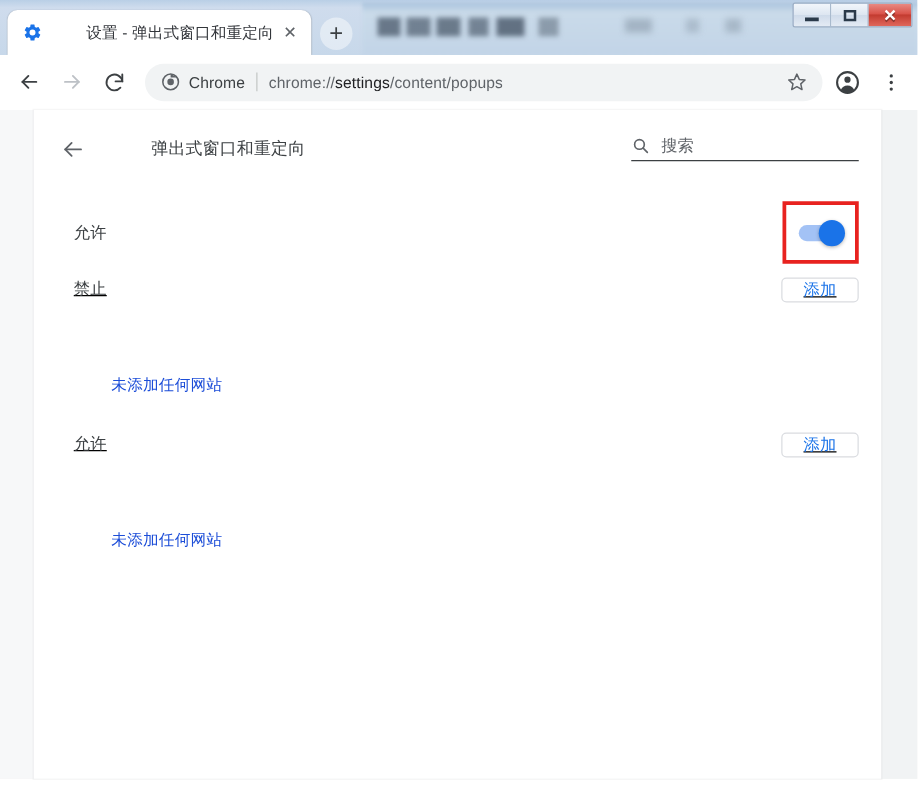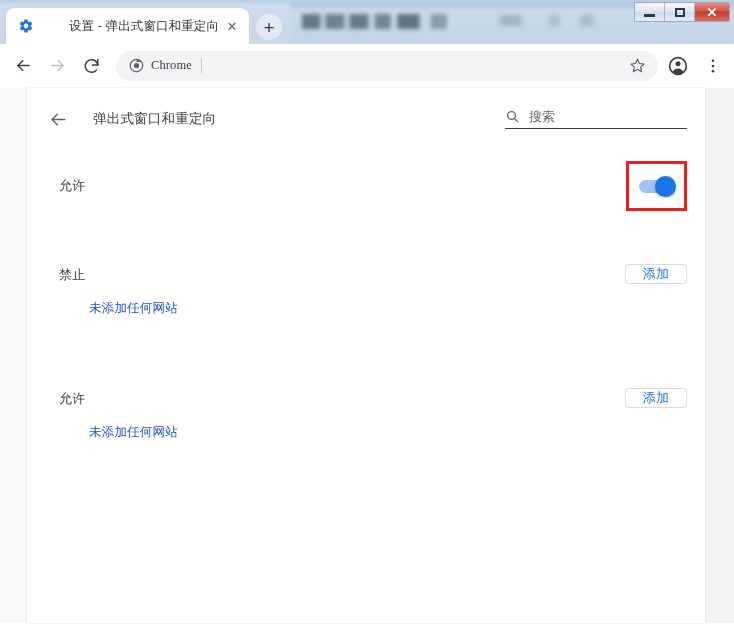--- a/index.html
+++ b/index.html
@@ -160,21 +160,20 @@
 
   .omnibox {
     flex: 1;
     height: 30px;
     background: #f1f3f4;
     border-radius: 15px;
     display: flex;
     align-items: center;
     padding: 0 12px 0 13px;
     min-width: 0;
-    font-family: Liberation Serif, serif;
   }
   .omni-secure-icon { flex: 0 0 15px; height: 15px; margin-right: 7px; color: #5f6368; }
   .omni-scheme {
     font-size: 12.5px; color: #3c4043; white-space: nowrap; letter-spacing: .1px;
   }
   .omni-sep {
     width: 1px; height: 15px; background: #c4c7c5; margin: 0 9px; flex: 0 0 1px;
   }
   .omni-url {
     font-size: 12.5px; color: #5f6368; white-space: nowrap;
@@ -235,20 +234,21 @@
   }
   .gutter-left  { width: 27px; background: #f7f8f9; flex: 0 0 27px; }
   .gutter-right { flex: 1; background: #f1f3f4; }
 
   
   .page-heading {
     display: flex;
     align-items: center;
     height: 62px;
     padding: 0 18px 0 0;
+    gap: 28px;
   }
   .back-arrow {
     width: 38px; flex: 0 0 38px;
     display: flex; align-items: center; justify-content: center;
     color: #5f6368; cursor: pointer;
     margin-left: 12px;
   }
   .page-title {
     font-size: 13.5px;
     color: #3c4043;
@@ -305,23 +305,24 @@
     width: 21px; height: 21px;
     border-radius: 50%;
     background: #1a73e8;
     box-shadow: 0 1px 3px rgba(0,0,0,.28);
   }
 
   
   .perm-section { padding: 0; }
   .perm-head {
     display: flex;
-    align-items: flex-end;
+    align-items: flex-start;
     height: 62px;
     padding: 0 18px 0 32px;
+    text-decoration: underline;
   }
   .perm-head-label { font-size: 13px; color: #3c4043; letter-spacing: .2px; }
   .add-button {
     margin-left: auto;
     min-width: 62px;
     height: 20px;
     padding: 0 15px;
     border: 1px solid #dadce0;
     border-radius: 4px;
     background: #ffffff;
@@ -401,20 +402,21 @@
     <div class="omnibox">
       <span class="omni-secure-icon">
         <svg viewBox="0 0 24 24" width="15" height="15" fill="currentColor">
           <circle cx="12" cy="12" r="10" fill="none" stroke="currentColor" stroke-width="2"></circle>
           <circle cx="12" cy="12" r="4.2"></circle>
           <path d="M12 2 L21 6.5 L12 6.5 Z"></path>
         </svg>
       </span>
       <span class="omni-scheme">Chrome</span>
       <span class="omni-sep"></span>
+      <span class="omni-url"><span>chrome://</span><span class="strong">settings</span><span>/content/popups</span></span>
       <span class="omni-star">
         <svg viewBox="0 0 24 24" width="17" height="17" fill="none" stroke="currentColor" stroke-width="1.7" stroke-linejoin="round">
           <polygon points="12,3.2 14.7,9.2 21.2,9.9 16.4,14.3 17.8,20.7 12,17.4 6.2,20.7 7.6,14.3 2.8,9.9 9.3,9.2"></polygon>
         </svg>
       </span>
     </div>
 
     <div class="toolbar-icon">
       <svg viewBox="0 0 24 24" width="20" height="20" fill="currentColor">
         <circle cx="12" cy="12" r="10" fill="none" stroke="currentColor" stroke-width="2"></circle>

